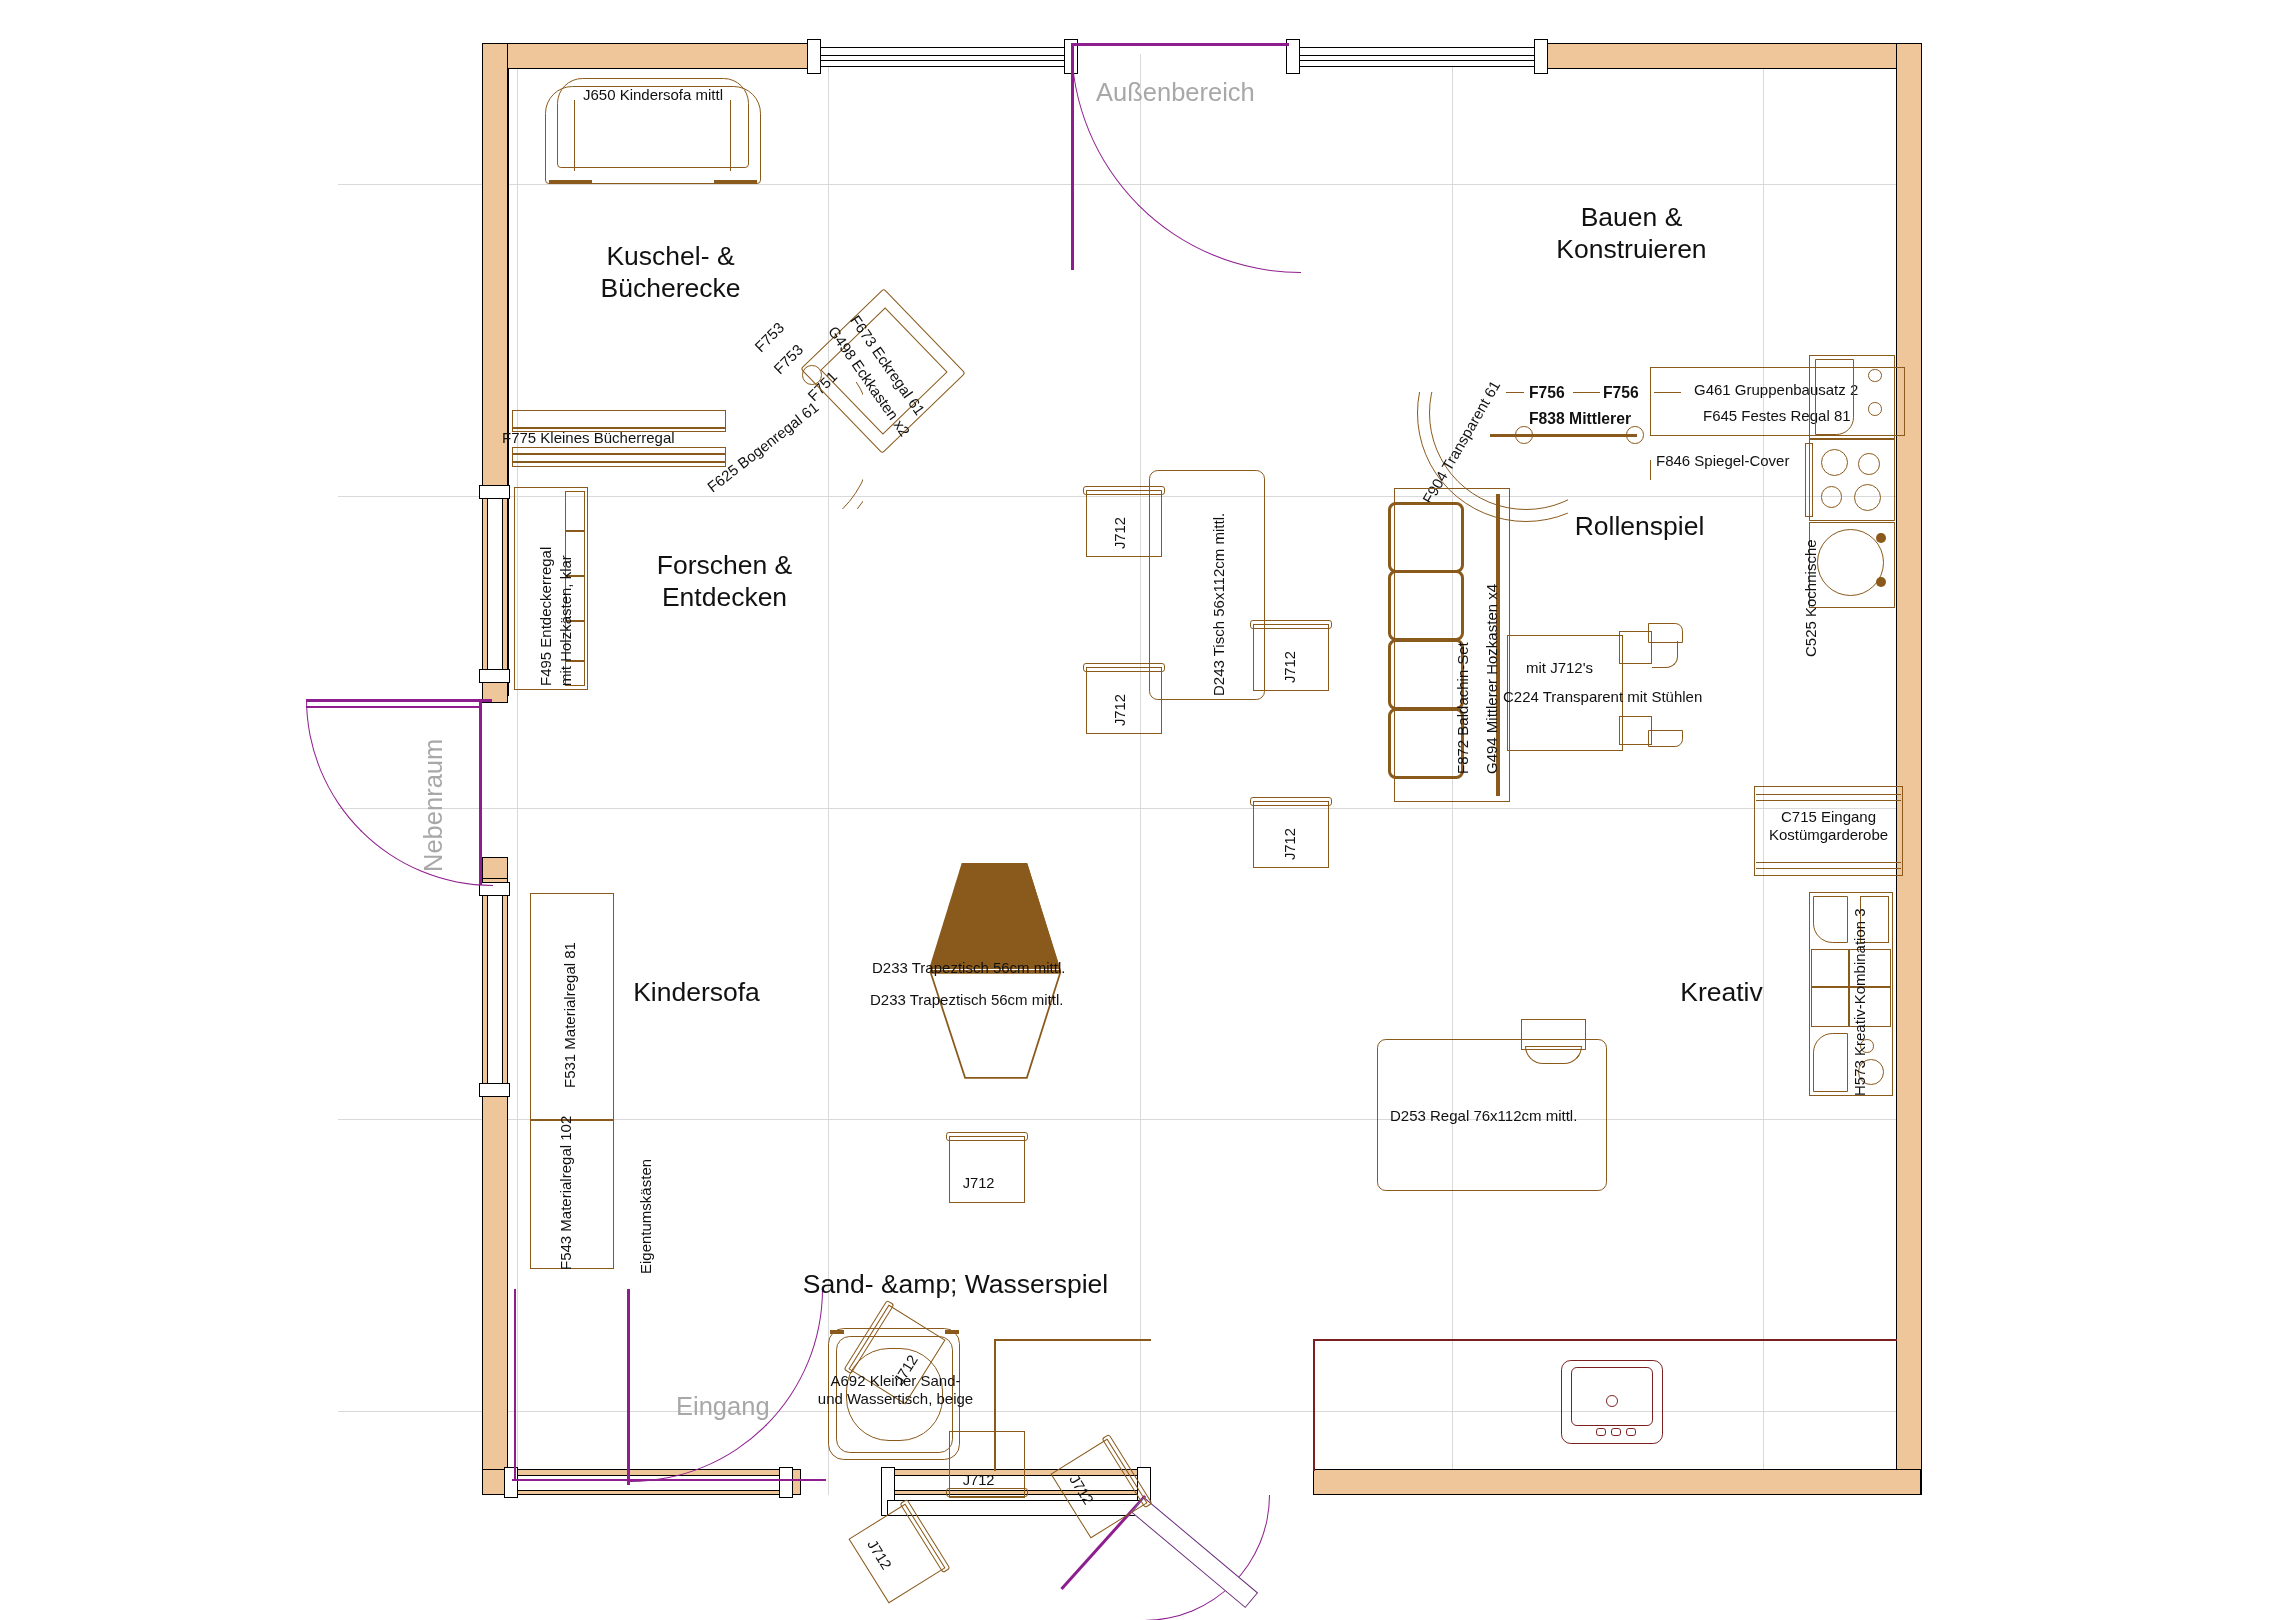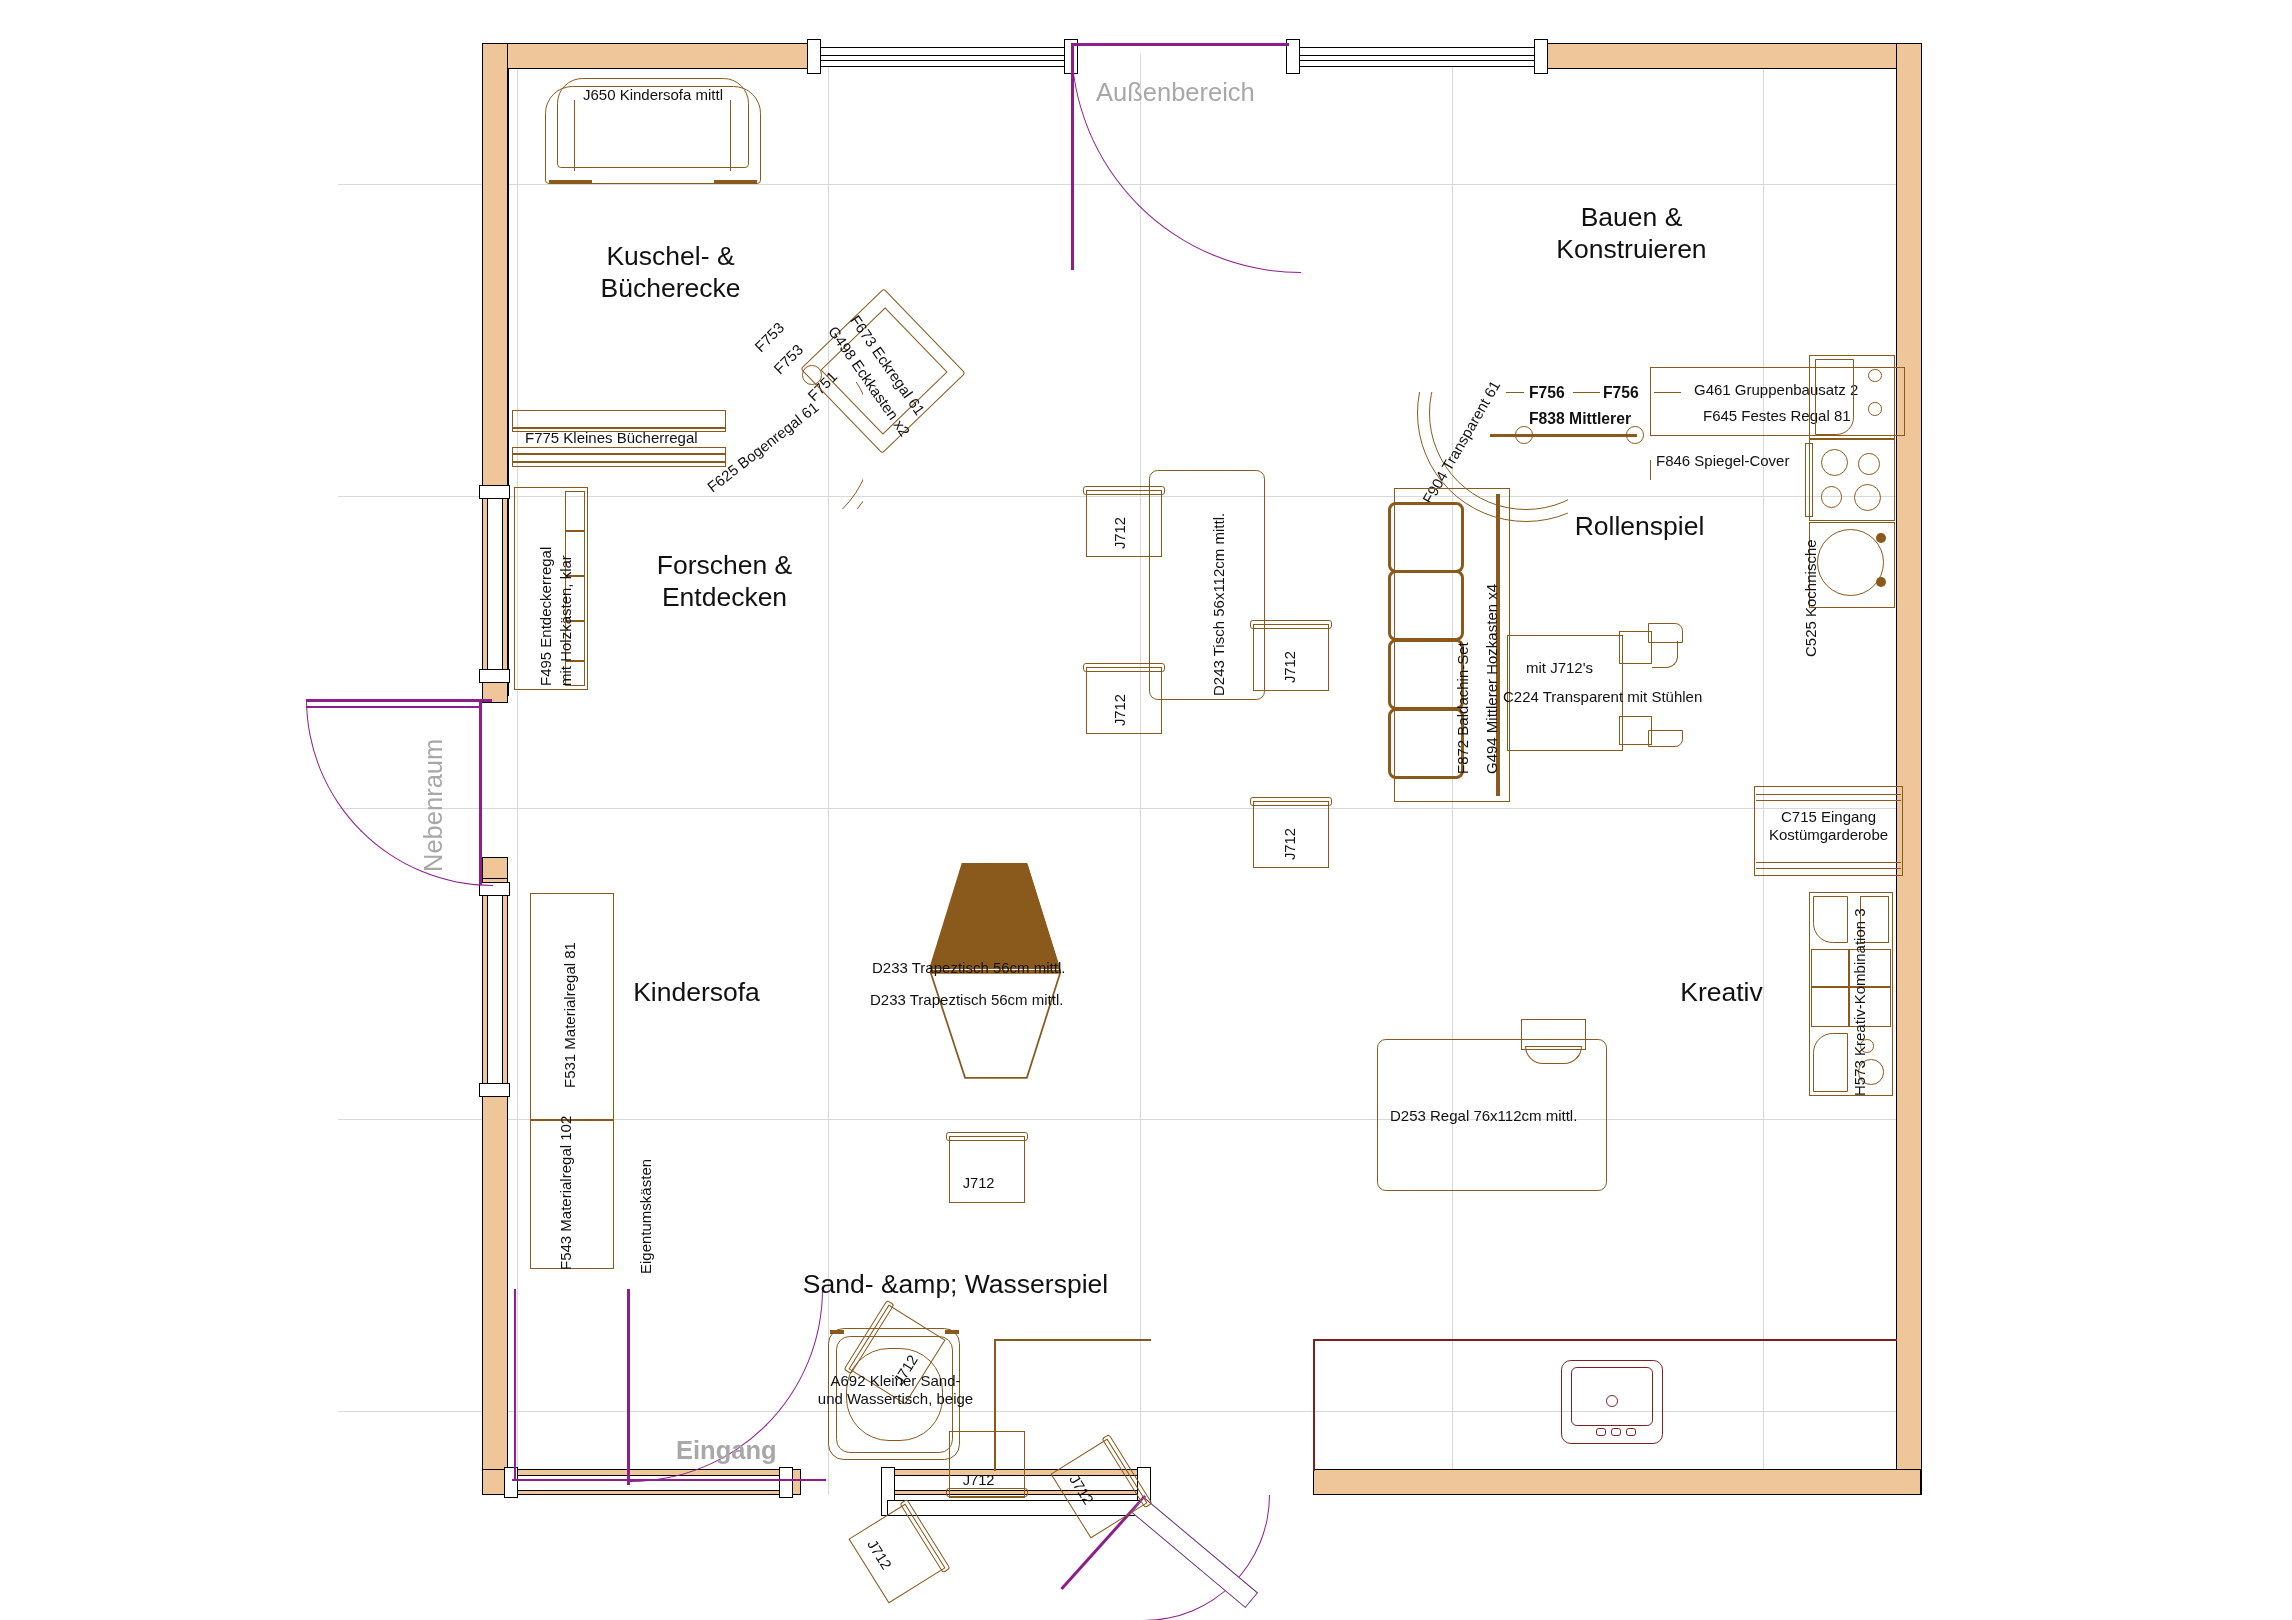--- a/index.html
+++ b/index.html
@@ -141,21 +141,21 @@
   </div>
   <div class="abs lbl-c" style="left:545px;top:86px;width:216px;">J650 Kindersofa mittl</div>
 
   <div class="abs" style="left:512px;top:410px;width:214px;height:57px;">
     <div class="abs fu" style="left:0;top:0;width:214px;height:21.6px;"></div>
     <div class="abs fu-line" style="left:0;top:16.7px;width:214px;height:2px;"></div>
     <div class="abs fu" style="left:0;top:37px;width:214px;height:19.6px;"></div>
     <div class="abs fu-line" style="left:0;top:43px;width:214px;height:1.5px;"></div>
     <div class="abs fu-line" style="left:0;top:51px;width:214px;height:1.5px;"></div>
   </div>
-  <div class="abs lbl" style="left:525px;top:429px;">F775 Kleines Bücherregal</div>
+  <div class="abs lbl" style="left:502px;top:429px;">F775 Kleines Bücherregal</div>
 
   <div class="abs" style="left:706px;top:382px;width:157px;height:127px;overflow:hidden;">
     <div class="abs" style="left:-49px;top:-59px;width:225px;height:225px;border:1.5px solid #8a5a1c;border-radius:50%;background:transparent;"></div>
     <div class="abs" style="left:-37px;top:-47px;width:202px;height:202px;border:1.5px solid #8a5a1c;border-radius:50%;background:transparent;"></div>
   </div>
   <div class="abs lbl rotd" style="left:704px;top:482px;transform:rotate(-38deg);">F625 Bogenregal 61</div>
 
   <div class="abs lbl rotd" style="left:751px;top:343px;transform:rotate(-45deg);">F753</div>
   <div class="abs lbl rotd" style="left:770px;top:365px;transform:rotate(-45deg);">F753</div>
 
@@ -382,16 +382,16 @@
   <div class="abs zone" style="left:543px;top:240px;width:255px;"><span style="display:block">Kuschel- &amp;</span><span style="display:block">Bücherecke</span></div>
   <div class="abs zone" style="left:1499px;top:201px;width:265px;"><span style="display:block">Bauen &amp;</span><span style="display:block">Konstruieren</span></div>
   <div class="abs zone" style="left:597px;top:549px;width:255px;"><span style="display:block">Forschen &amp;</span><span style="display:block">Entdecken</span></div>
   <div class="abs zone" style="left:1517px;top:510px;width:245px;">Rollenspiel</div>
   <div class="abs zone" style="left:579px;top:976px;width:235px;">Kindersofa</div>
   <div class="abs zone" style="left:1604px;top:976px;width:235px;">Kreativ</div>
   <div class="abs zone" style="left:784px;top:1268px;width:343px;">Sand- &amp;amp; Wasserspiel</div>
 
   <div class="abs ghost" style="left:1096px;top:78px;">Außenbereich</div>
   <div class="abs ghost rot90" style="left:419px;top:872px;">Nebenraum</div>
-  <div class="abs ghost" style="left:676px;top:1436px;font-weight:bold;">Eingang</div>
+  <div class="abs ghost" style="left:676px;top:1392px;">Eingang</div>
 
 </div>
 
 
 </body></html>

